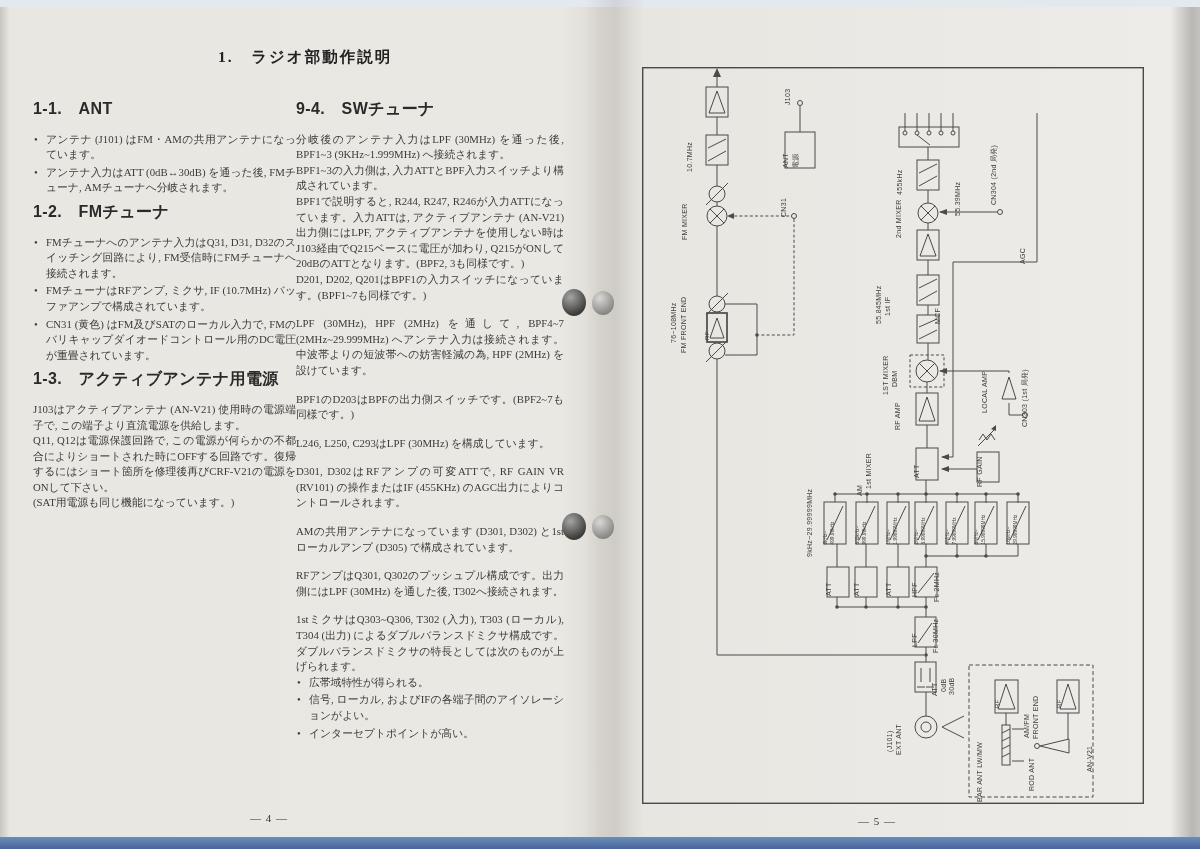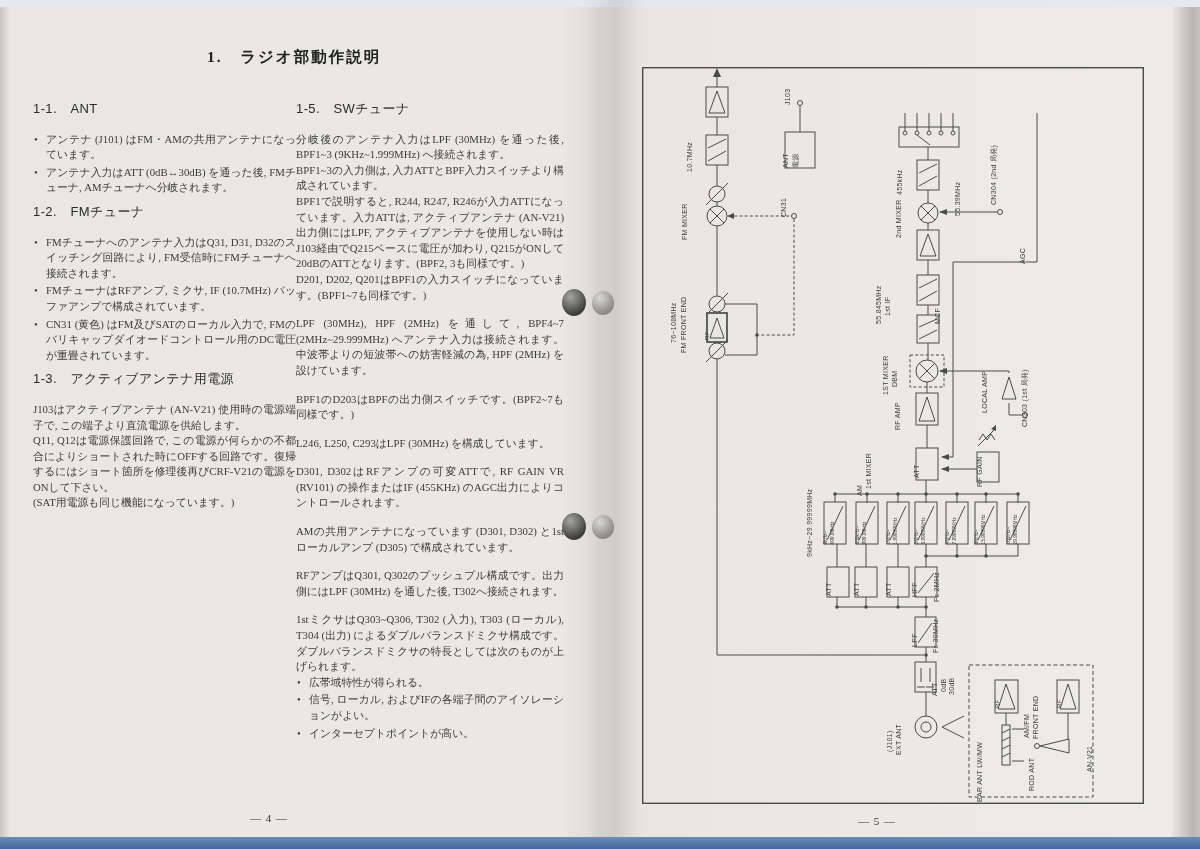--- a/index.html
+++ b/index.html
@@ -5,27 +5,27 @@
   * { margin:0; padding:0; box-sizing:border-box; }
   body { width:1200px; height:849px; position:relative; overflow:hidden;
          background:linear-gradient(90deg,#c9c6c1 0,#e9e7e2 10px,#eae8e3 560px,#dedbd5 600px,#e8e6e1 635px,#edecE8 1170px,#b9b7b3 1192px,#c4c2bf 1200px);
          font-family:"Liberation Serif", serif; }
   .strip-top { position:absolute; left:0; top:0; width:1200px; height:7px; background:#e4e8ef; }
   .strip-bottom { position:absolute; left:0; top:837px; width:1200px; height:12px;
          background:linear-gradient(#718c0 0%, #6d8cb8 10%, #44669c 100%); background:linear-gradient(#6d8cb8,#44669c); }
   .fold { position:absolute; left:585px; top:0; width:60px; height:849px;
          background:linear-gradient(90deg, rgba(0,0,0,0), rgba(80,75,70,0.13) 50%, rgba(0,0,0,0)); }
 
-  .title { position:absolute; left:207px; top:47px; font-size:15.5px; font-weight:bold;
+  .title { position:absolute; left:218px; top:47px; font-size:15.5px; font-weight:bold;
            letter-spacing:2px; color:#222; }
   .col { position:absolute; top:96px; width:263px; font-size:10.8px; line-height:15.6px;
          text-align:justify; color:#3a3a3a; }
   .c1 { left:33px; }
   .c2 { left:296px; width:268px; }
-  .col h2 { font-size:13px; margin:8px 0 15px; font-weight:normal; letter-spacing:0.4px; color:#2a2a2a;
+  .col h2 { font-size:16px; margin:8px 0 15px; font-weight:bold; letter-spacing:0.4px; color:#2a2a2a;
             font-family:"Liberation Sans", sans-serif; }
   .col h2.first { margin-top:5px; }
   .para { margin:0 0 13px; }
   .m0 { margin-bottom:0; }
   .bul { position:relative; padding-left:13px; margin-bottom:2px; }
   .bul::before { content:"•"; position:absolute; left:1px; top:0; }
   .footer { position:absolute; font-size:11px; color:#333; letter-spacing:1px; }
   .f4 { left:250px; top:812px; }
   .f5 { left:858px; top:815px; }
 
@@ -63,21 +63,21 @@
       <div class="bul">FMチューナはRFアンプ, ミクサ, IF (10.7MHz) バッファアンプで構成されています。</div>
       <div class="bul">CN31 (黄色) はFM及びSATのローカル入力で, FMのバリキャップダイオードコントロール用のDC電圧が重畳されています。</div>
 
       <h2>1-3.　アクティブアンテナ用電源</h2>
       <div class="para m0">J103はアクティブアンテナ (AN-V21) 使用時の電源端子で, この端子より直流電源を供給します。</div>
       <div class="para m0">Q11, Q12は電源保護回路で, この電源が何らかの不都合によりショートされた時にOFFする回路です。復帰するにはショート箇所を修理後再びCRF-V21の電源をONして下さい。</div>
       <div class="para m0">(SAT用電源も同じ機能になっています。)</div>
     </div>
 
     <div class="col c2">
-      <h2 class="first">1-5.　SWチューナ</h2>
+      <h2 class="first">9-4.　SWチューナ</h2>
       <div class="para m0">分岐後のアンテナ入力はLPF (30MHz) を通った後, BPF1~3 (9KHz~1.999MHz) へ接続されます。</div>
       <div class="para m0">BPF1~3の入力側は, 入力ATTとBPF入力スイッチより構成されています。</div>
       <div class="para m0">BPF1で説明すると, R244, R247, R246が入力ATTになっています。入力ATTは, アクティブアンテナ (AN-V21) 出力側にはLPF, アクティブアンテナを使用しない時はJ103経由でQ215ベースに電圧が加わり, Q215がONして20dBのATTとなります。(BPF2, 3も同様です。)</div>
       <div class="para">D201, D202, Q201はBPF1の入力スイッチになっています。(BPF1~7も同様です。)</div>
       <div class="para">LPF (30MHz), HPF (2MHz) を通して, BPF4~7 (2MHz~29.999MHz) へアンテナ入力は接続されます。中波帯よりの短波帯への妨害軽減の為, HPF (2MHz) を設けています。</div>
       <div class="para">BPF1のD203はBPFの出力側スイッチです。(BPF2~7も同様です。)</div>
       <div class="para">L246, L250, C293はLPF (30MHz) を構成しています。</div>
       <div class="para">D301, D302はRFアンプの可変ATTで, RF GAIN VR (RV101) の操作またはIF (455KHz) のAGC出力によりコントロールされます。</div>
       <div class="para">AMの共用アンテナになっています (D301, D302) と1stローカルアンプ (D305) で構成されています。</div>
       <div class="para">RFアンプはQ301, Q302のプッシュプル構成です。出力側にはLPF (30MHz) を通した後, T302へ接続されます。</div>

